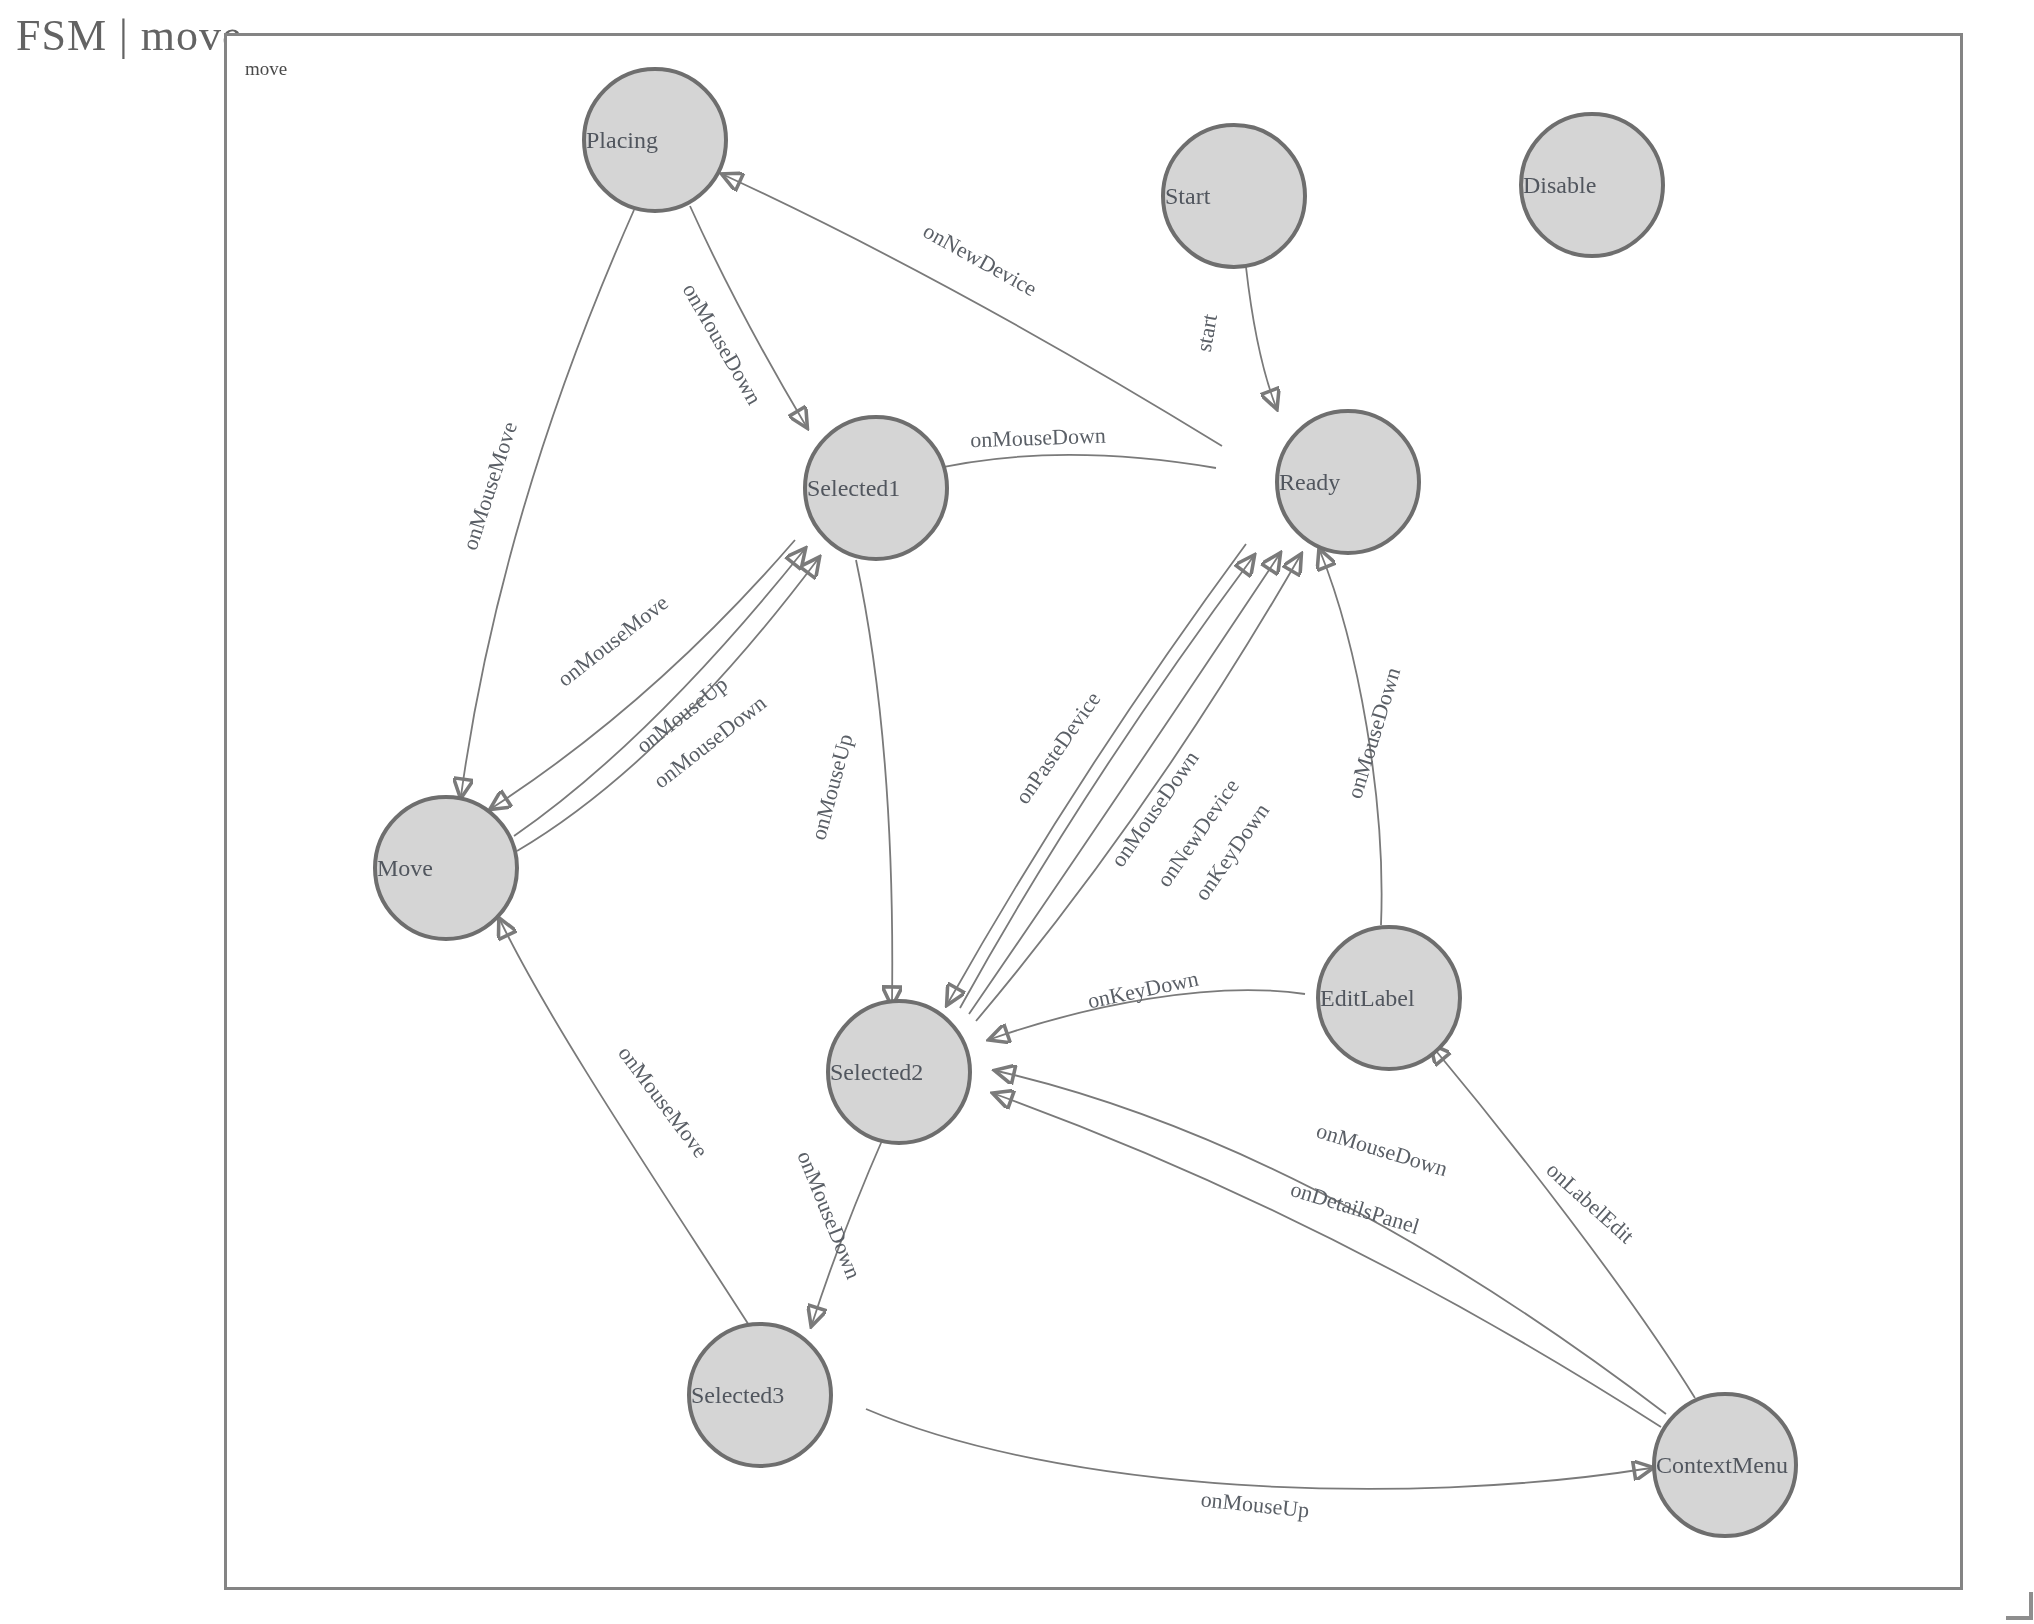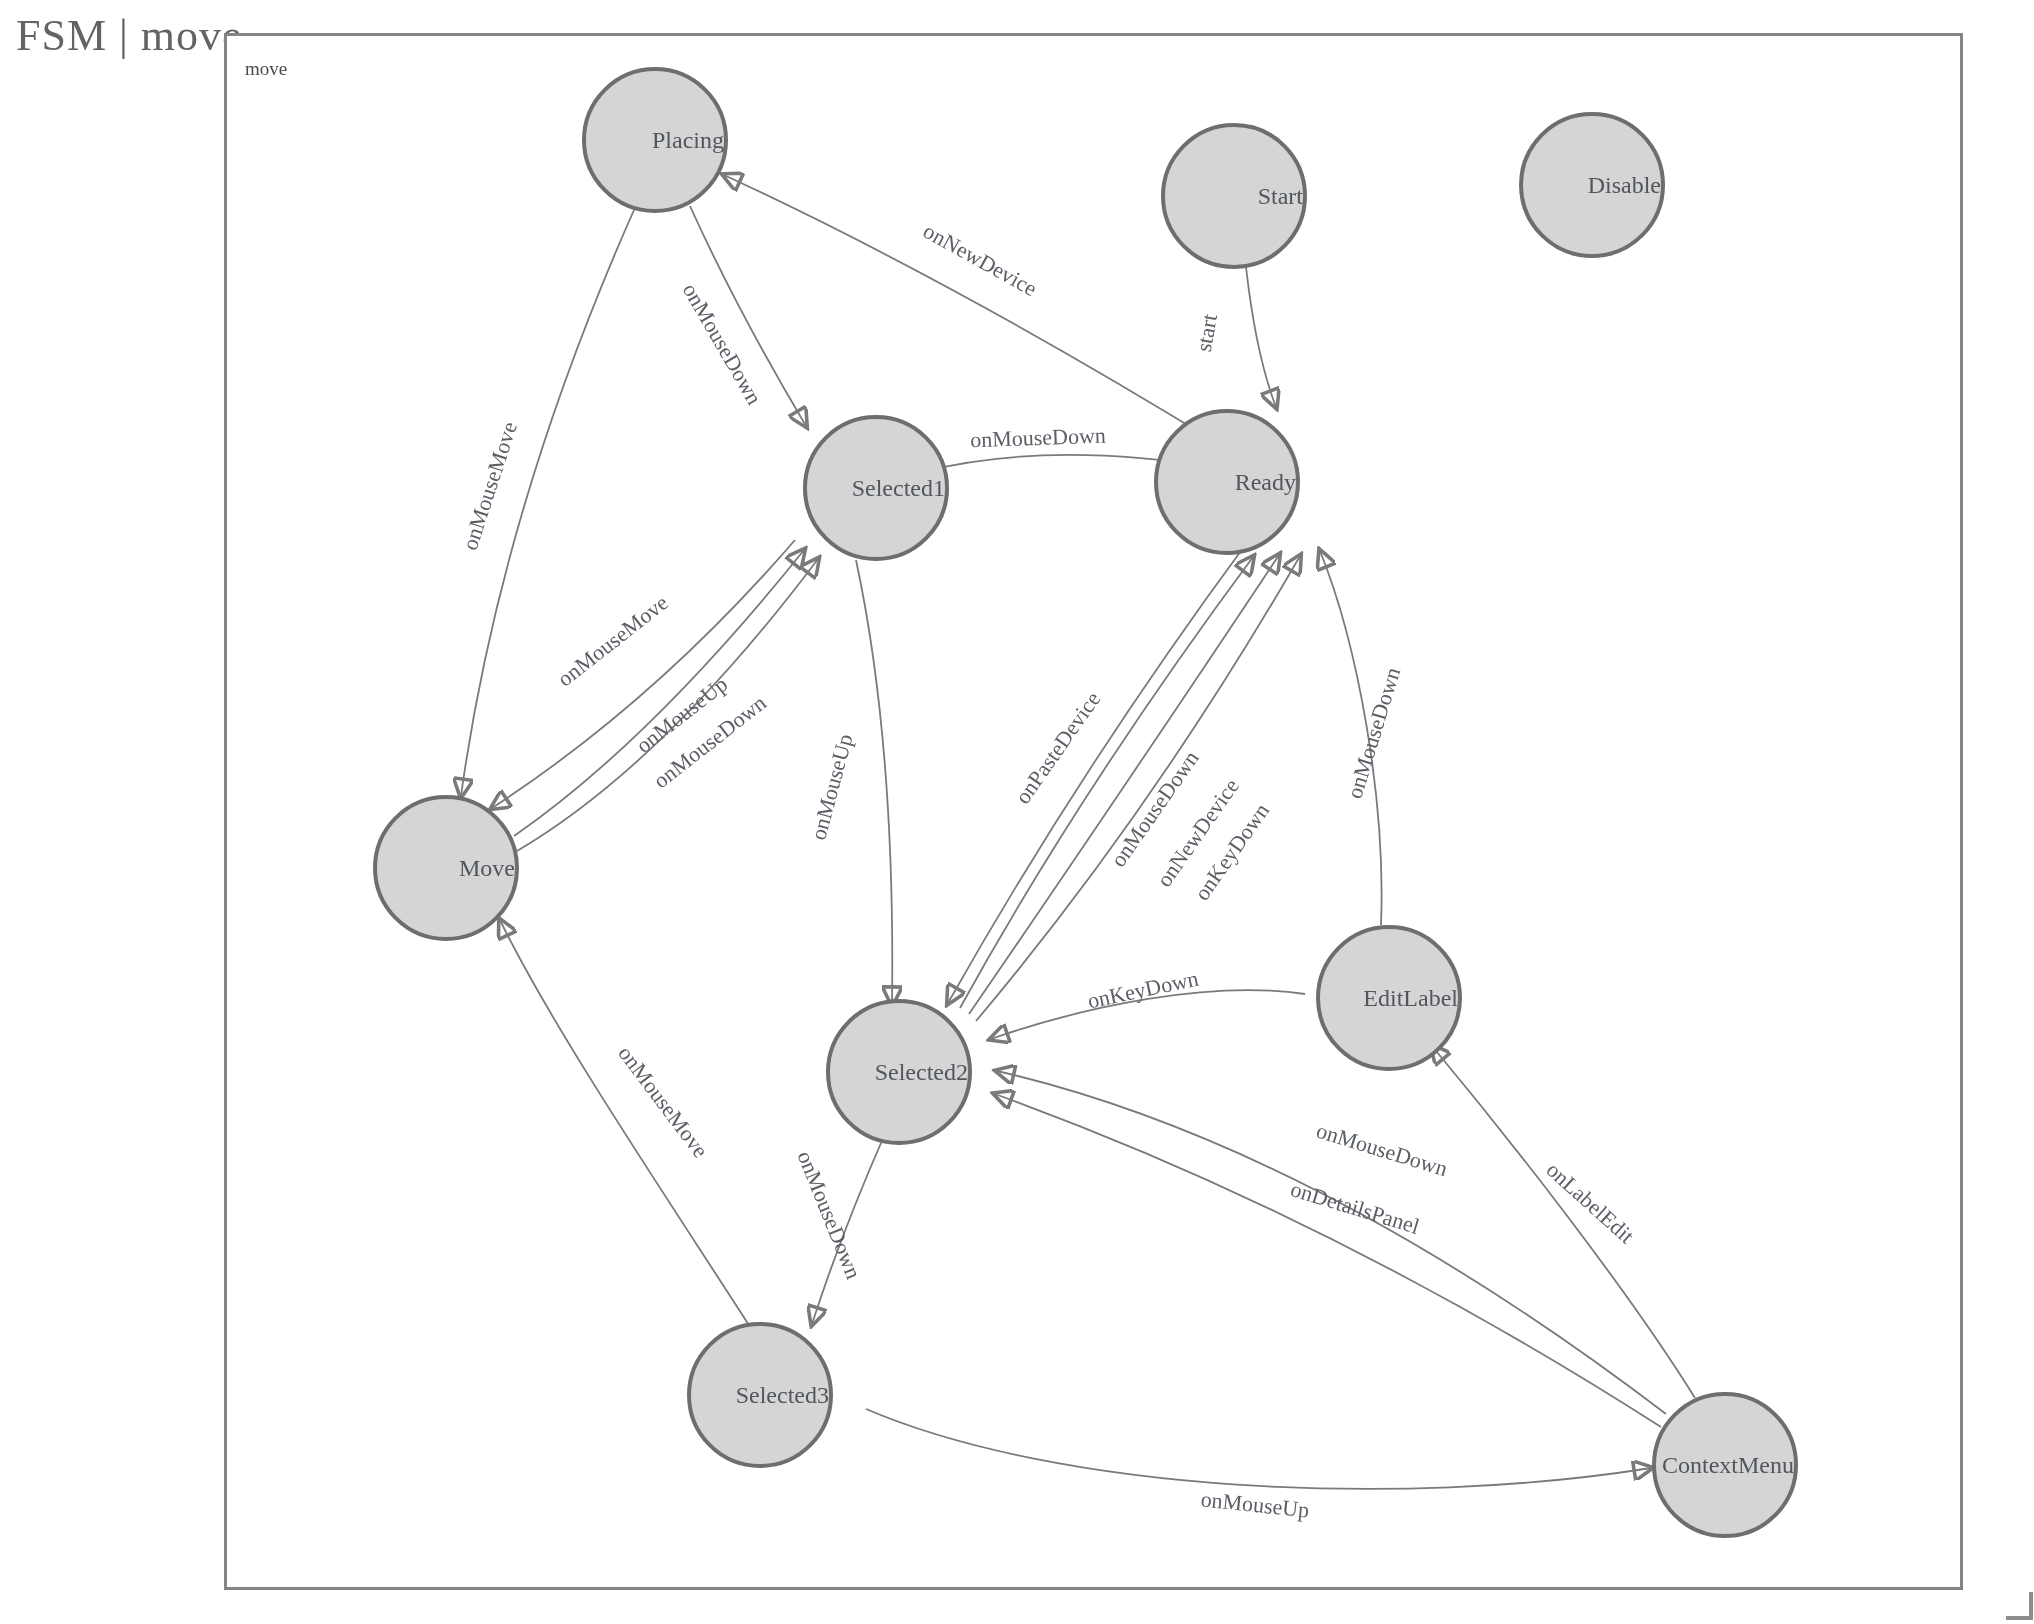--- a/index.html
+++ b/index.html
@@ -17,21 +17,21 @@
   }
   .frame-label{
     position:absolute;left:245px;top:58px;
     font-size:19px;color:#4a4a4a;
   }
   .edges-svg{position:absolute;left:0;top:0;width:2034px;height:1624px;}
   .edges-svg path{fill:none;stroke:#7a7a7a;stroke-width:1.8;}
   .node{
     position:absolute;width:146px;height:146px;border-radius:50%;
     background:#d5d5d5;border:4px solid #6e6e6e;box-sizing:border-box;
-    display:flex;align-items:center;justify-content:flex-end;
+    display:flex;align-items:center;justify-content:flex-start;
   }
   .node-label{
     font-size:24px;color:#51565e;white-space:nowrap;
   }
   .elabel{
     position:absolute;font-size:22px;color:#5a5f66;white-space:nowrap;
   }
   .scroll-corner-v{position:absolute;left:2029px;top:1592px;width:4px;height:26px;background:#8e8e8e;}
   .scroll-corner-h{position:absolute;left:2006px;top:1616px;width:27px;height:4px;background:#8e8e8e;}
 </style>
@@ -74,21 +74,21 @@
 
 <div class="node" style="left:582px;top:67px">
     <span class="node-label">Placing</span>
   </div>
 <div class="node" style="left:1161px;top:123px">
     <span class="node-label">Start</span>
   </div>
 <div class="node" style="left:1519px;top:112px">
     <span class="node-label">Disable</span>
   </div>
-<div class="node" style="left:1154px;top:409px">
+<div class="node" style="left:1275px;top:409px">
     <span class="node-label">Ready</span>
   </div>
 <div class="node" style="left:803px;top:415px">
     <span class="node-label">Selected1</span>
   </div>
 <div class="node" style="left:373px;top:795px">
     <span class="node-label">Move</span>
   </div>
 <div class="node" style="left:826px;top:999px">
     <span class="node-label">Selected2</span>

